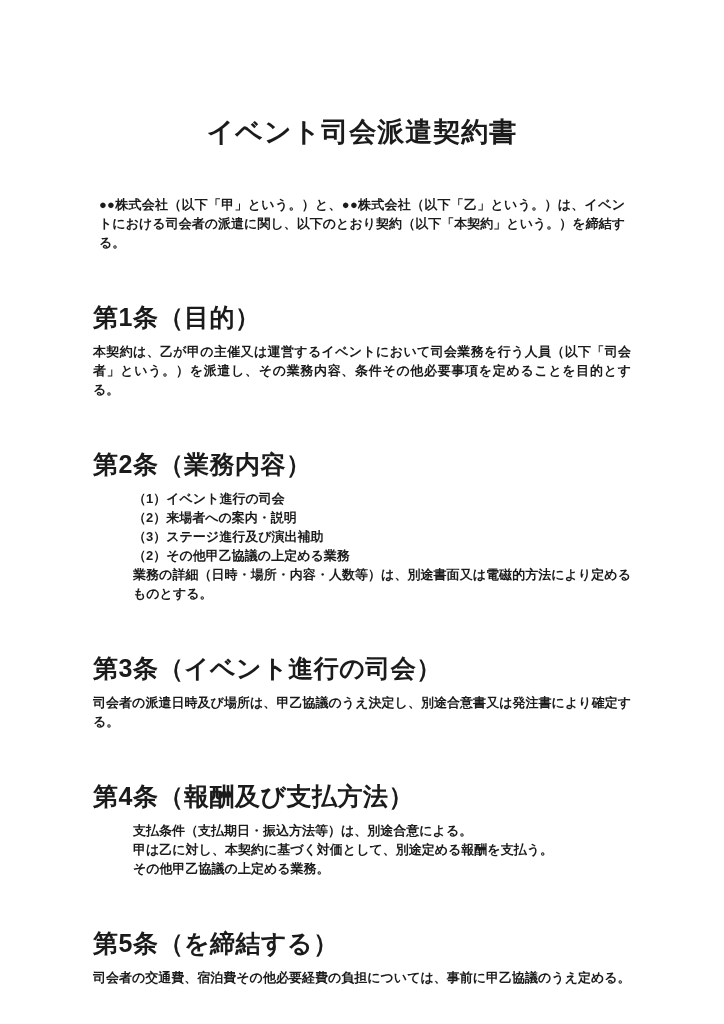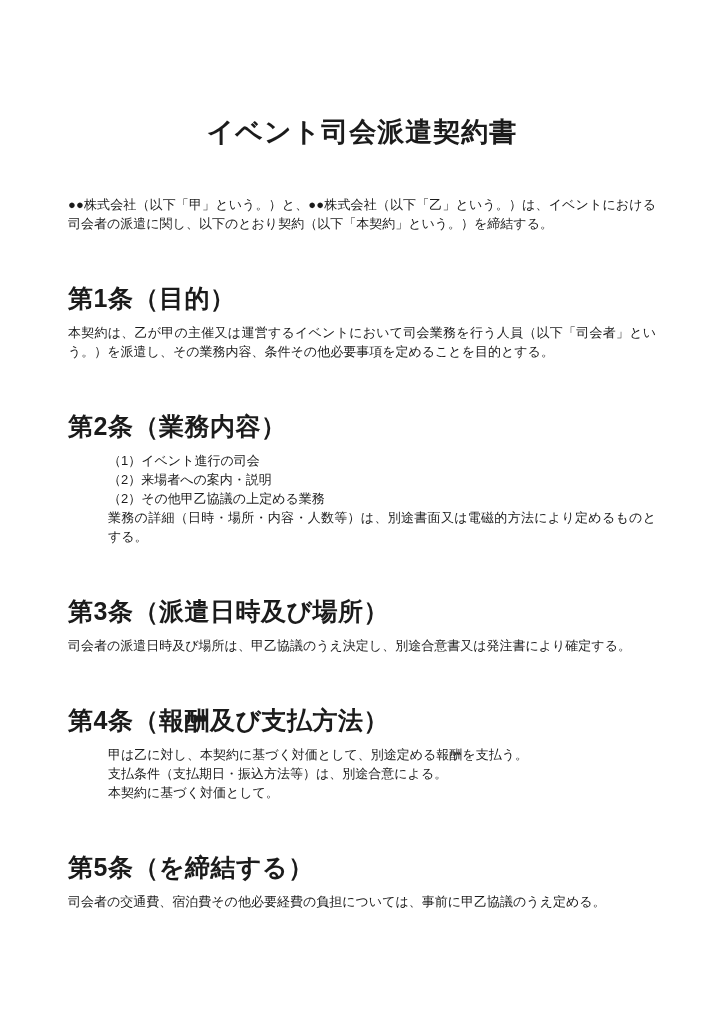--- a/index.html
+++ b/index.html
@@ -11,53 +11,53 @@
     height: 1024px;
     background: #ffffff;
     font-family: "Liberation Sans", "DejaVu Sans", sans-serif;
     color: #1b1b1b;
     overflow: hidden;
   }
   .page {
     box-sizing: border-box;
     width: 724px;
     height: 1024px;
-    padding: 0 68px;
+    padding: 0 93px;
   }
   .doc-title {
     margin: 0;
     padding-top: 112px;
     text-align: center;
     font-size: 27px;
     line-height: 40px;
     font-weight: 700;
     letter-spacing: 1px;
   }
   .intro {
-    margin: 0;
+    margin: 6px;
     margin-top: 43px;
     font-size: 13px;
     line-height: 19px;
-    font-weight: 400;
+    font-weight: 700;
     text-align: justify;
   }
   .section {
     margin-top: 52px;
   }
   .section-heading {
     margin: 0 0 12px 0;
     font-size: 25px;
     line-height: 26px;
     font-weight: 700;
     letter-spacing: 0.5px;
   }
   .section-body {
     font-size: 13px;
     line-height: 19px;
-    font-weight: 400;
+    font-weight: 700;
   }
   .section-body.indented {
     margin-left: 40px;
   }
   .body-line {
     margin: 0;
     text-align: justify;
   }
 </style>
 </head>
@@ -74,38 +74,39 @@
     <div class="section-body">
       <p class="body-line">本契約は、乙が甲の主催又は運営するイベントにおいて司会業務を行う人員（以下「司会者」という。）を派遣し、その業務内容、条件その他必要事項を定めることを目的とする。</p>
     </div>
   </section>
 
   <section class="section">
     <h2 class="section-heading">第2条（業務内容）</h2>
     <div class="section-body indented">
       <p class="body-line">（1）イベント進行の司会</p>
       <p class="body-line">（2）来場者への案内・説明</p>
+      <p class="body-line">（3）ステージ進行及び演出補助</p>
       <p class="body-line">（2）その他甲乙協議の上定める業務</p>
       <p class="body-line">業務の詳細（日時・場所・内容・人数等）は、別途書面又は電磁的方法により定めるものとする。</p>
     </div>
   </section>
 
   <section class="section">
-    <h2 class="section-heading">第3条（派遣日時及び場所）</h2>
+    <h2 class="section-heading">第3条（イベント進行の司会）</h2>
     <div class="section-body">
       <p class="body-line">司会者の派遣日時及び場所は、甲乙協議のうえ決定し、別途合意書又は発注書により確定する。</p>
     </div>
   </section>
 
   <section class="section">
     <h2 class="section-heading">第4条（報酬及び支払方法）</h2>
     <div class="section-body indented">
+      <p class="body-line">支払条件（支払期日・振込方法等）は、別途合意による。</p>
       <p class="body-line">甲は乙に対し、本契約に基づく対価として、別途定める報酬を支払う。</p>
-      <p class="body-line">支払条件（支払期日・振込方法等）は、別途合意による。</p>
-      <p class="body-line">本契約に基づく対価として。</p>
+      <p class="body-line">その他甲乙協議の上定める業務。</p>
     </div>
   </section>
 
   <section class="section">
     <h2 class="section-heading">第5条（を締結する）</h2>
     <div class="section-body">
       <p class="body-line">司会者の交通費、宿泊費その他必要経費の負担については、事前に甲乙協議のうえ定める。</p>
     </div>
   </section>
 

